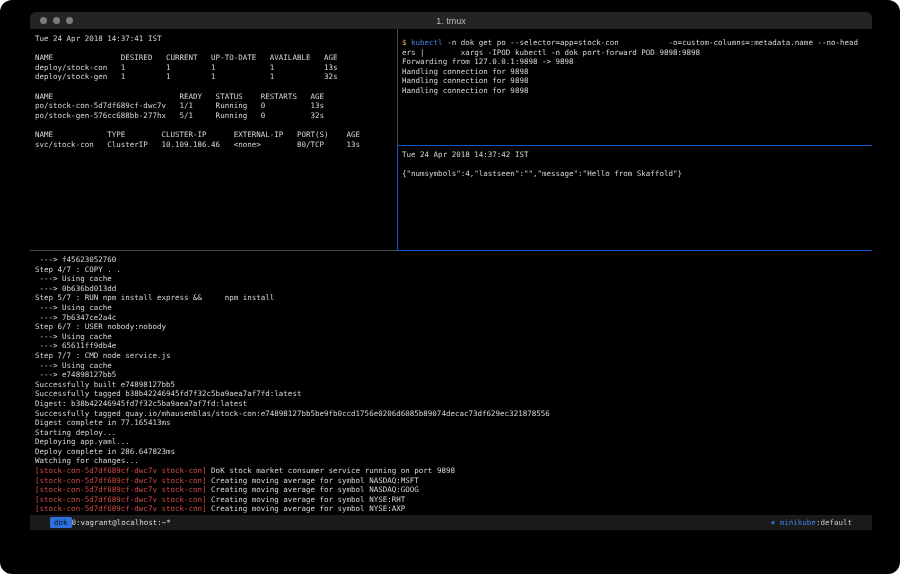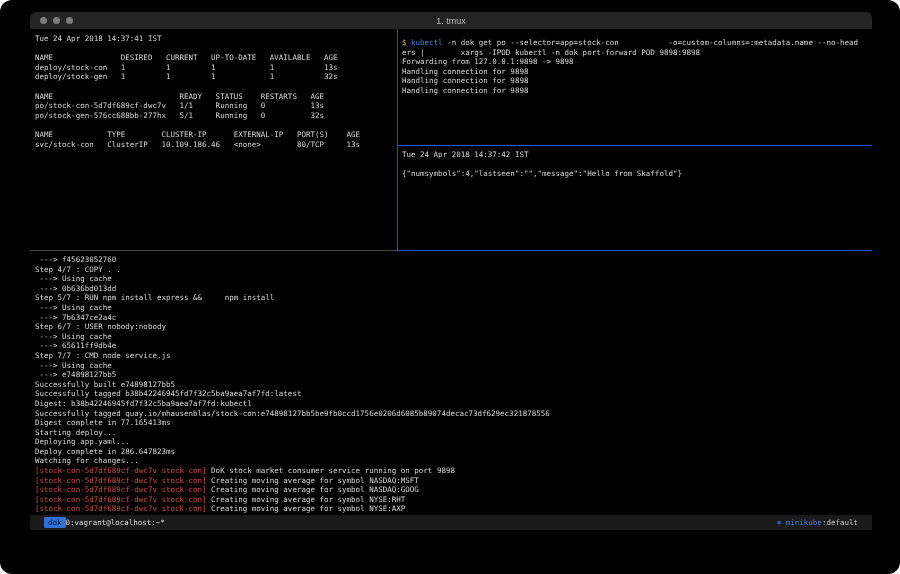--- a/index.html
+++ b/index.html
@@ -36,21 +36,21 @@
   .border.active { background:#1257c9; }
   .b-v-top    { left:367px; top:0;     width:1px;   height:117px; }
   .b-v-bot    { left:367px; top:117px; width:1px;   height:105px; }
   .b-h-right  { left:367px; top:116px; width:475px; height:1px; }
   .b-h-mainL  { left:0;     top:221px; width:367px; height:1px; }
   .b-h-mainR  { left:367px; top:221px; width:475px; height:1px; }
 
   .statusbar { position:absolute; bottom:0; left:0; right:0; height:15px;
                background:#1a1a1a; display:flex; align-items:center;
                font-family:"DejaVu Sans Mono", monospace; font-size:7.5px;
-               color:#d0d0d0; padding:0 14px; }
+               color:#d0d0d0; padding:0 20px; }
   .session { background:#2e6fd8; color:#081326; padding:0 4px; height:11px;
              line-height:11px; border-radius:1px; }
   .winlist { color:#dadada; }
   .spacer { flex:1; }
   .kube { color:#c9c9c9; }
   .kube .ctx { color:#3f7fe8; }
 </style>
 </head>
 <body>
 
@@ -103,21 +103,21 @@
           <div class="tline"><span class="c-fg"> ---&gt; Using cache</span></div>
           <div class="tline"><span class="c-fg"> ---&gt; 7b6347ce2a4c</span></div>
           <div class="tline"><span class="c-fg">Step 6/7 : USER nobody:nobody</span></div>
           <div class="tline"><span class="c-fg"> ---&gt; Using cache</span></div>
           <div class="tline"><span class="c-fg"> ---&gt; 65611ff9db4e</span></div>
           <div class="tline"><span class="c-fg">Step 7/7 : CMD node service.js</span></div>
           <div class="tline"><span class="c-fg"> ---&gt; Using cache</span></div>
           <div class="tline"><span class="c-fg"> ---&gt; e74898127bb5</span></div>
           <div class="tline"><span class="c-fg">Successfully built e74898127bb5</span></div>
           <div class="tline"><span class="c-fg">Successfully tagged b38b42246945fd7f32c5ba9aea7af7fd:latest</span></div>
-          <div class="tline"><span class="c-fg">Digest: b38b42246945fd7f32c5ba9aea7af7fd:kubectl</span></div>
+          <div class="tline"><span class="c-fg">Digest: b38b42246945fd7f32c5ba9aea7af7fd:latest</span></div>
           <div class="tline"><span class="c-fg">Successfully tagged quay.io/mhausenblas/stock-con:e74898127bb5be9fb0ccd1756e0206d6085b89074decac73df629ec321878556</span></div>
           <div class="tline"><span class="c-fg">Digest complete in 77.165413ms</span></div>
           <div class="tline"><span class="c-fg">Starting deploy...</span></div>
           <div class="tline"><span class="c-fg">Deploying app.yaml...</span></div>
           <div class="tline"><span class="c-fg">Deploy complete in 286.647823ms</span></div>
           <div class="tline"><span class="c-fg">Watching for changes...</span></div>
           <div class="tline"><span class="c-red">[stock-con-5d7df689cf-dwc7v stock-con]</span><span class="c-fg"> DoK stock market consumer service running on port 9898</span></div>
           <div class="tline"><span class="c-red">[stock-con-5d7df689cf-dwc7v stock-con]</span><span class="c-fg"> Creating moving average for symbol NASDAQ:MSFT</span></div>
           <div class="tline"><span class="c-red">[stock-con-5d7df689cf-dwc7v stock-con]</span><span class="c-fg"> Creating moving average for symbol NASDAQ:GOOG</span></div>
           <div class="tline"><span class="c-red">[stock-con-5d7df689cf-dwc7v stock-con]</span><span class="c-fg"> Creating moving average for symbol NYSE:RHT</span></div>

